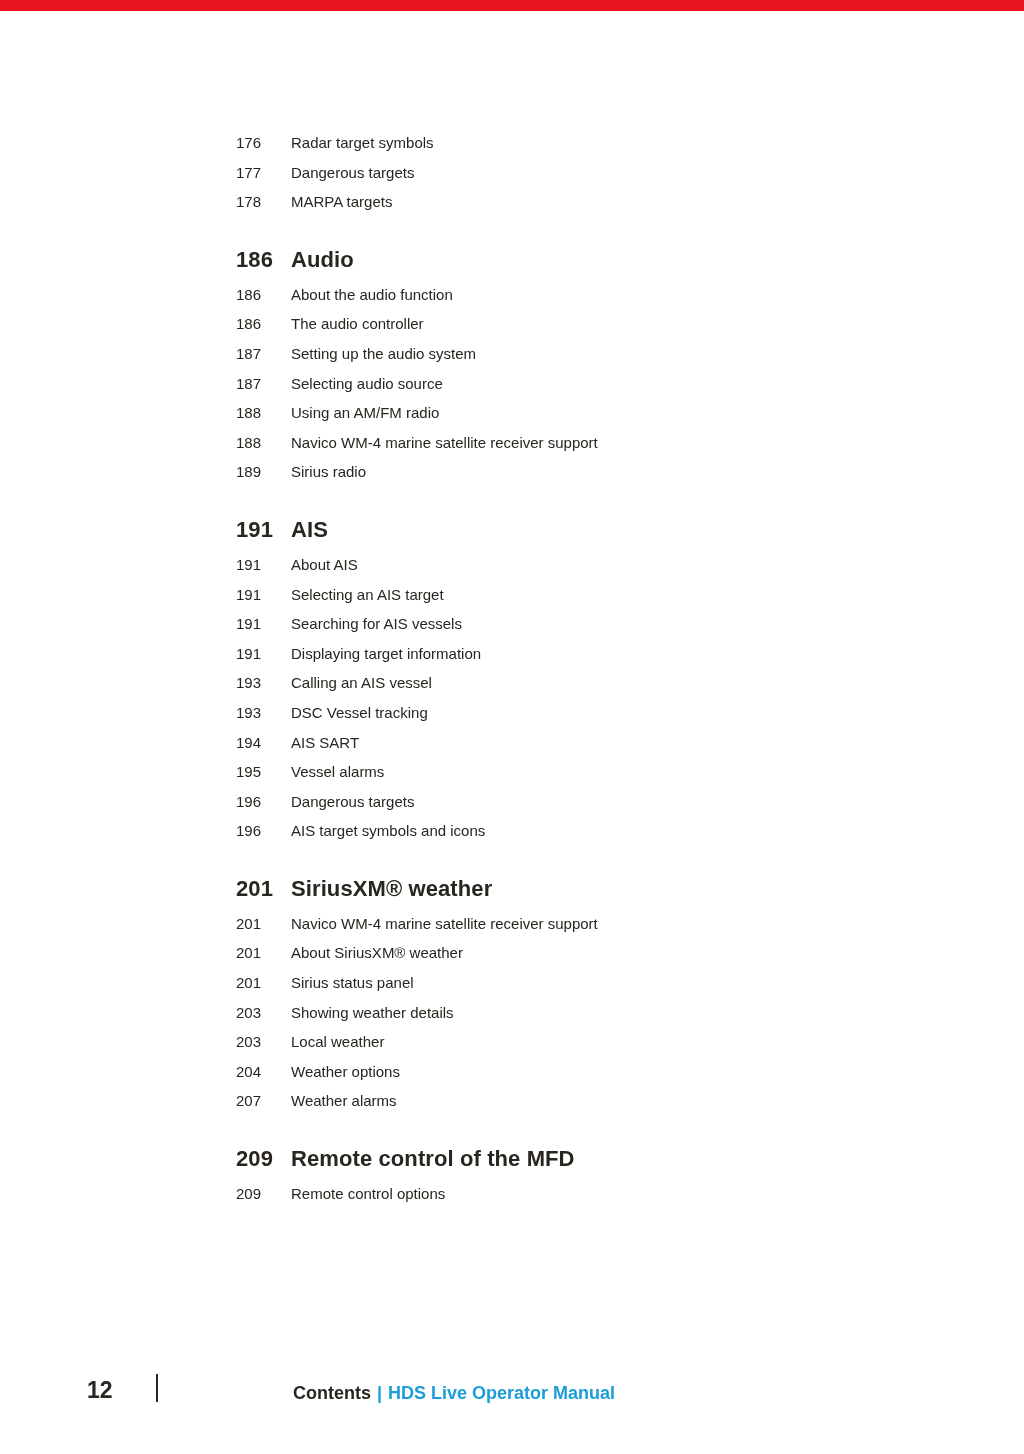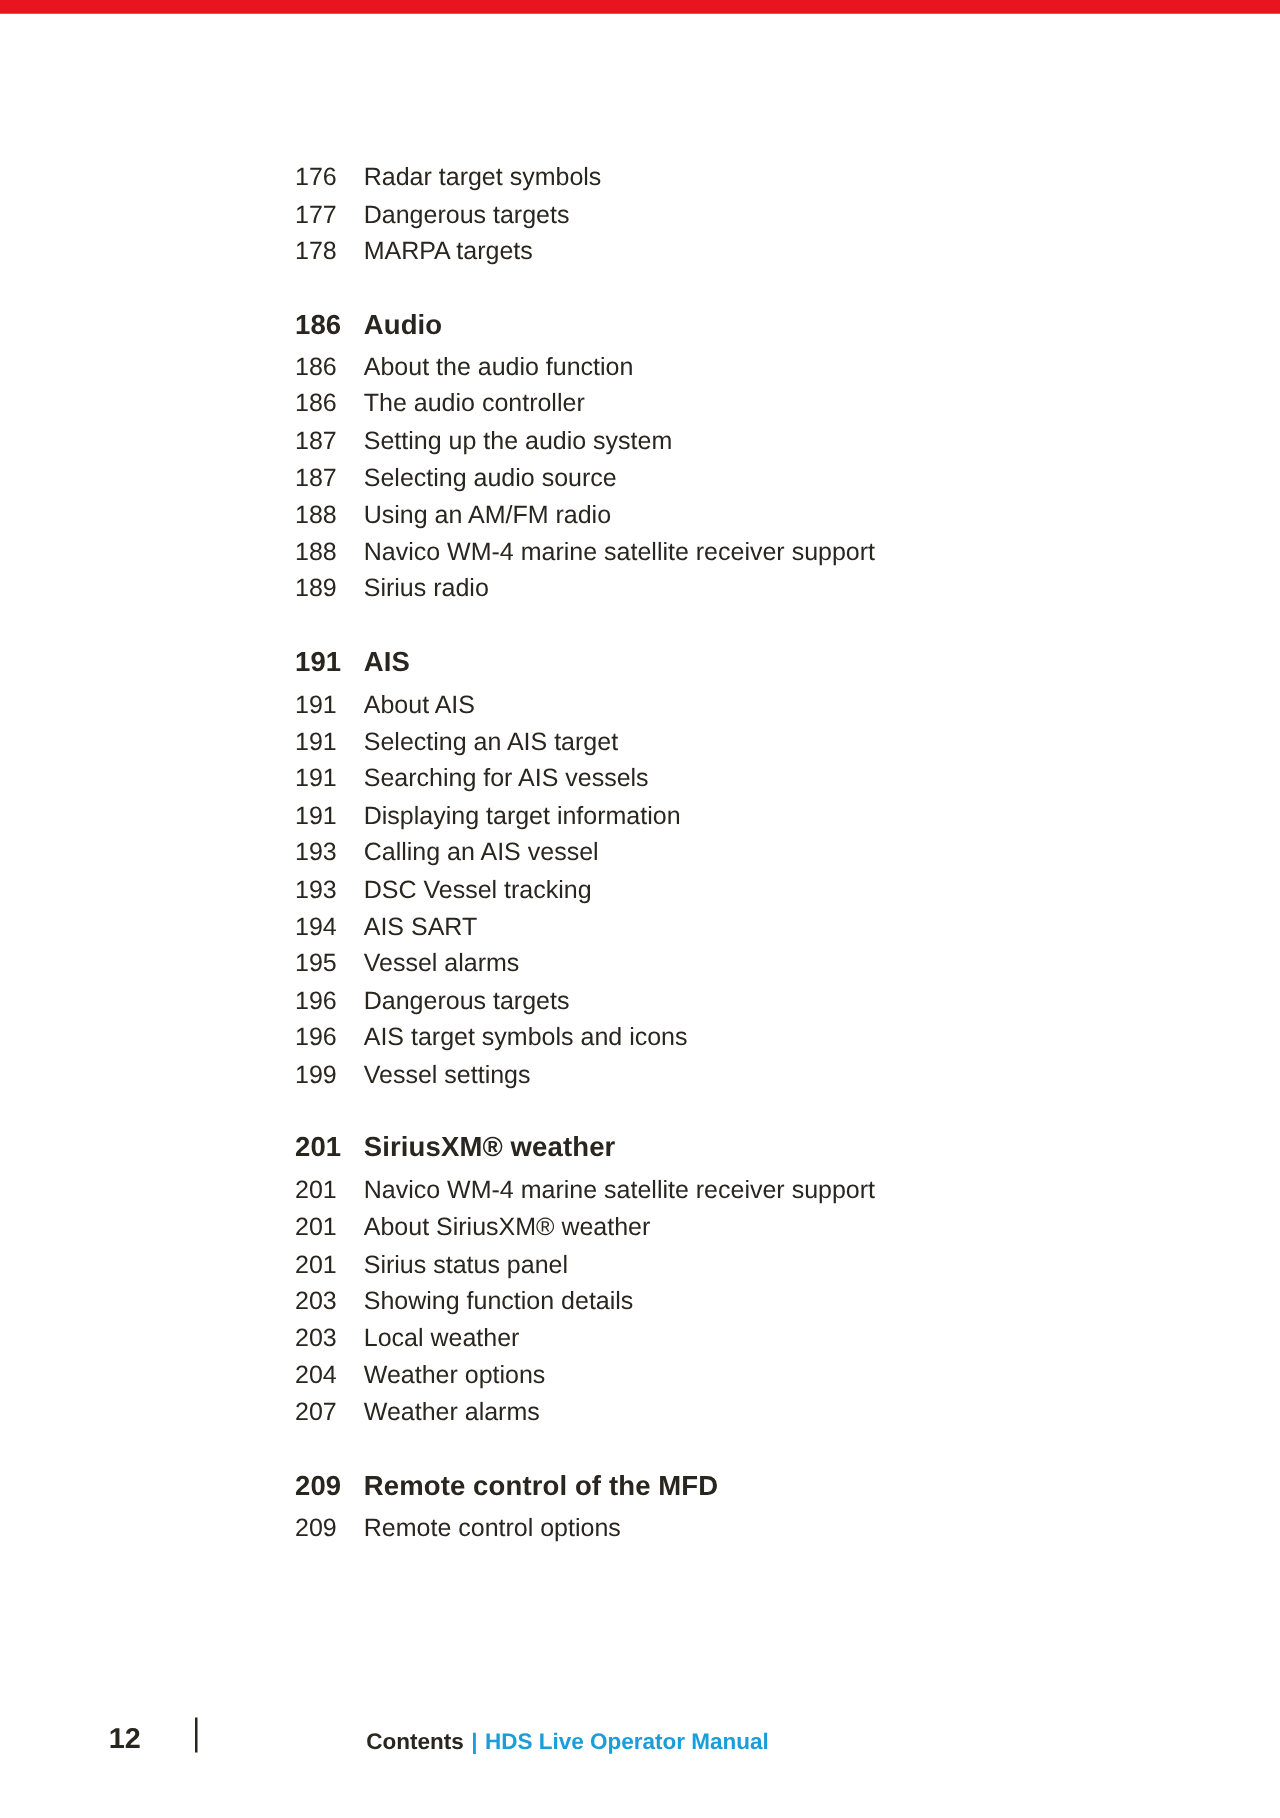--- a/index.html
+++ b/index.html
@@ -33,21 +33,21 @@
   .toc-heading{
     display:flex;
     font-size:22px;
     font-weight:700;
     line-height:30px;
     margin:28px 0 5px 0;
     letter-spacing:0.1px;
   }
   .toc-row{
     display:flex;
-    font-size:20px;
+    font-size:15px;
     line-height:29.6px;
   }
   .toc-heading .num,
   .toc-row .num{
     flex:none;
     width:55px;
   }
   .toc-row .title,
   .toc-heading .title{
     flex:1;
@@ -170,45 +170,41 @@
           <span class="title">Vessel alarms</span>
         </div>
         <div class="toc-row">
           <span class="num">196</span>
           <span class="title">Dangerous targets</span>
         </div>
         <div class="toc-row">
           <span class="num">196</span>
           <span class="title">AIS target symbols and icons</span>
         </div>
-        <div class="toc-row">
-          <span class="num">199</span>
-          <span class="title">Vessel settings</span>
-        </div>
       </section>
       <section class="toc-section">
         <div class="toc-heading">
           <span class="num">201</span>
           <span class="title">SiriusXM® weather</span>
         </div>
         <div class="toc-row">
           <span class="num">201</span>
           <span class="title">Navico WM-4 marine satellite receiver support</span>
         </div>
         <div class="toc-row">
           <span class="num">201</span>
           <span class="title">About SiriusXM® weather</span>
         </div>
         <div class="toc-row">
           <span class="num">201</span>
           <span class="title">Sirius status panel</span>
         </div>
         <div class="toc-row">
           <span class="num">203</span>
-          <span class="title">Showing function details</span>
+          <span class="title">Showing weather details</span>
         </div>
         <div class="toc-row">
           <span class="num">203</span>
           <span class="title">Local weather</span>
         </div>
         <div class="toc-row">
           <span class="num">204</span>
           <span class="title">Weather options</span>
         </div>
         <div class="toc-row">

